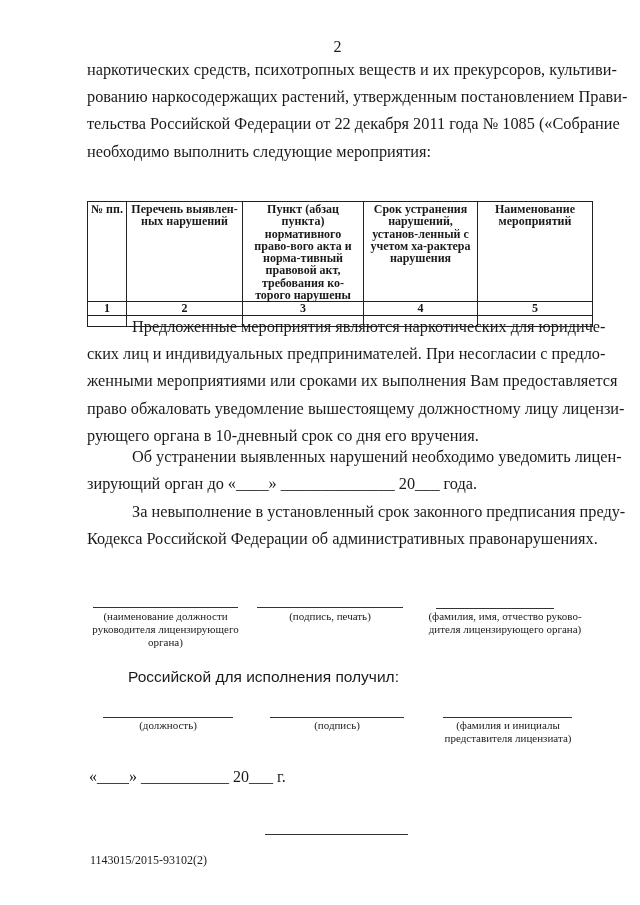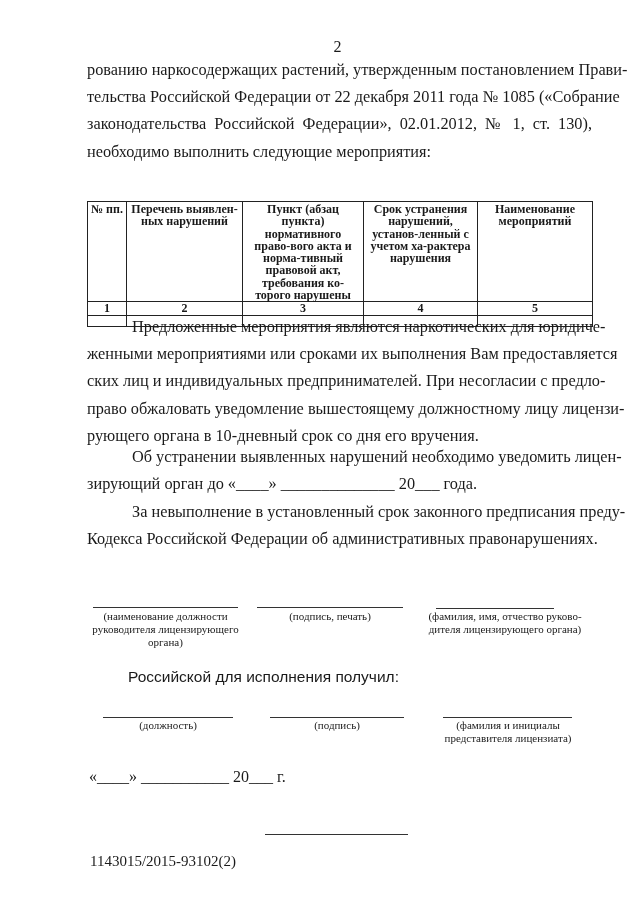--- a/index.html
+++ b/index.html
@@ -27,31 +27,31 @@
       border: 1px solid #222; text-align: center; vertical-align: top; padding: 1px 3px 0 3px;
     }
     table.measures tr.head td { height: 73px; }
     table.measures tr.nums td { height: 11px; padding-top: 0; }
     table.measures tr.empty td { height: 9px; }
 
     .sigline { border-top: 1px solid #333; height: 0; }
     .caption { font-size: 11px; line-height: 13px; text-align: center; }
     .received { left: 128px; top: 668px; font-family: "Liberation Sans", "DejaVu Sans", sans-serif; font-size: 15.5px; }
     .date-line { left: 89px; top: 768px; font-size: 16px; white-space: pre; }
-    .doc-id { left: 90px; top: 853px; font-size: 15px; }
+    .doc-id { left: 90px; top: 853px; font-size: 12px; }
   </style>
 </head>
 <body>
 
 <div class="abs page-number">2</div>
 
 <div class="abs para" style="top:56px;">
+  <span class="line">наркотических средств, психотропных веществ и их прекурсоров, культиви-</span>
   <span class="line">рованию наркосодержащих растений, утвержденным постановлением Прави-</span>
   <span class="line">тельства Российской Федерации от 22 декабря 2011 года № 1085 («Собрание</span>
-  <span class="line">законодательства Российской Федерации», 02.01.2012, № 1, ст. 130),</span>
   <span class="line last">необходимо выполнить следующие мероприятия:</span>
 </div>
 
 <table class="measures">
   <colgroup>
     <col style="width:39px">
       <col style="width:116px">
       <col style="width:121px">
       <col style="width:114px">
       <col style="width:115px">
@@ -76,22 +76,22 @@
     <td></td>
     <td></td>
     <td></td>
     <td></td>
   </tr>
 </tbody>
   </table>
 
 <div class="abs para" style="top:313px;">
   <span class="line indent">Предложенные мероприятия являются наркотических для юридиче-</span>
+  <span class="line">ских лиц и индивидуальных предпринимателей. При несогласии с предло-</span>
   <span class="line">женными мероприятиями или сроками их выполнения Вам предоставляется</span>
-  <span class="line">ских лиц и индивидуальных предпринимателей. При несогласии с предло-</span>
   <span class="line">право обжаловать уведомление вышестоящему должностному лицу лицензи-</span>
   <span class="line last">рующего органа в 10-дневный срок со дня его вручения.</span>
 </div>
 
 <div class="abs para" style="top:443px;">
   <span class="line indent">Об устранении выявленных нарушений необходимо уведомить лицен-</span>
   <span class="line last">зирующий орган до «____» ______________ 20___ года.</span>
 </div>
 
 <div class="abs para" style="top:498px;">

